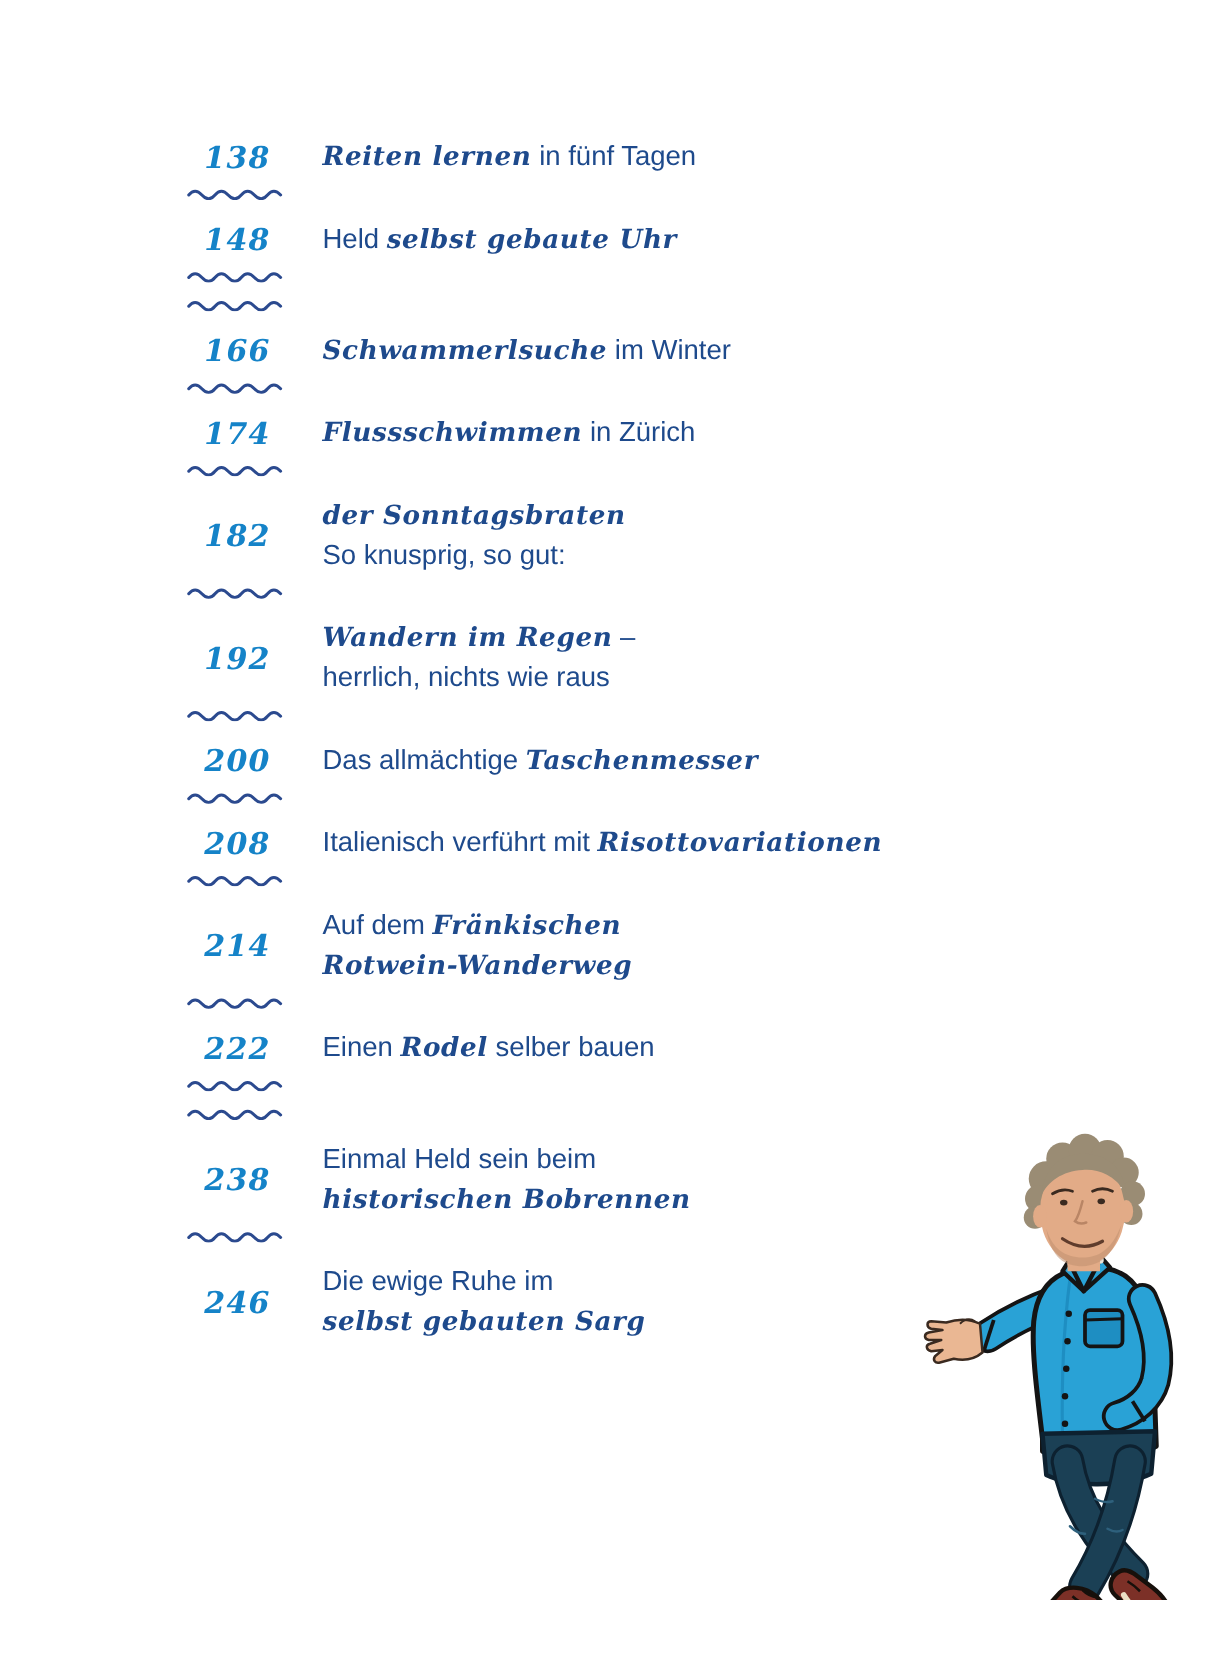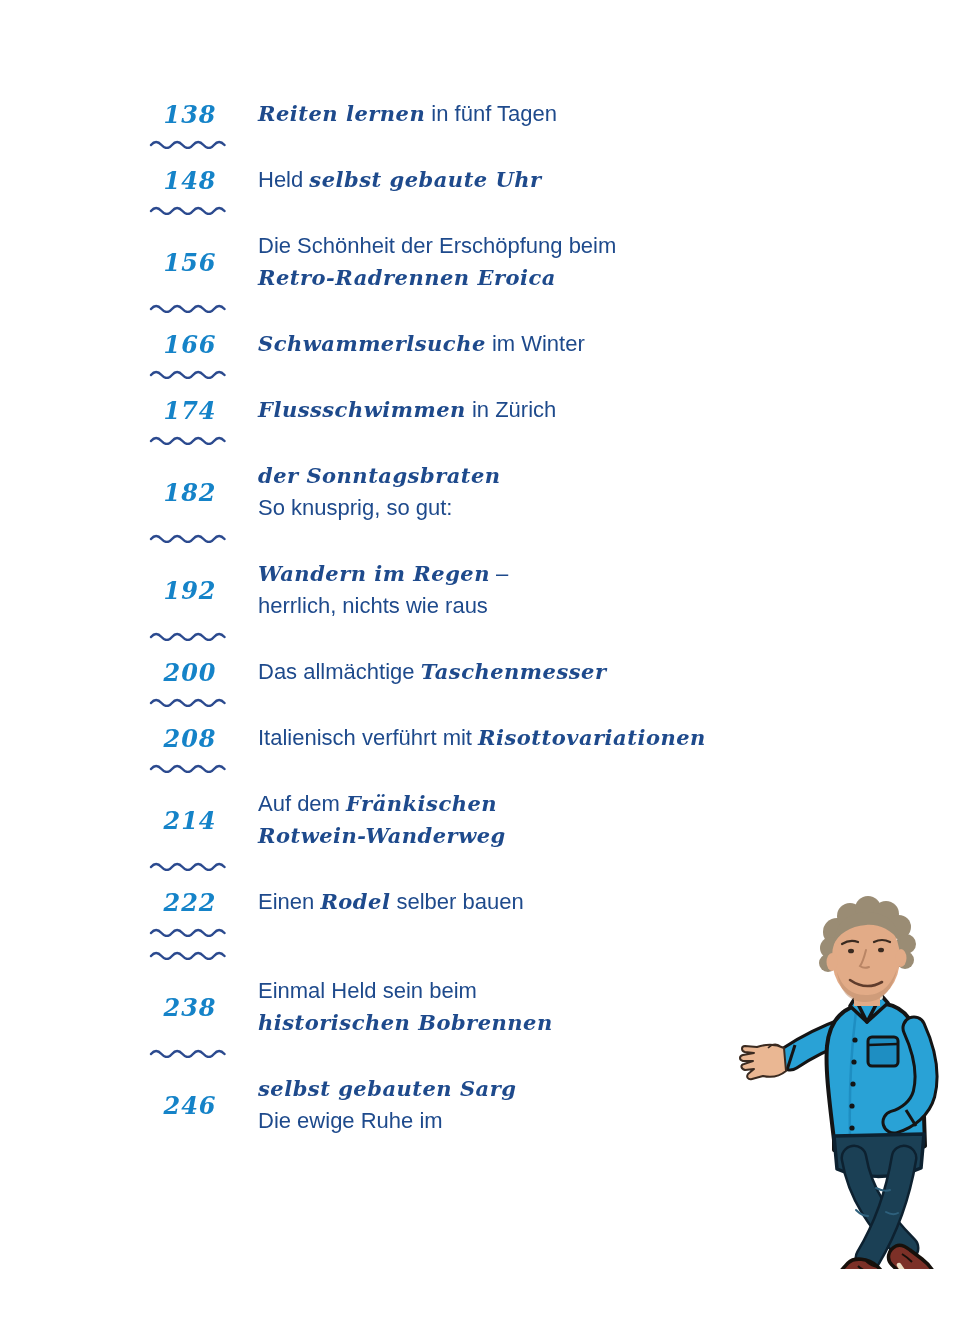--- a/index.html
+++ b/index.html
@@ -3,20 +3,21 @@
 <meta charset="utf-8">
 <style>
   html, body { margin: 0; padding: 0; background: #ffffff; }
   .page {
     position: relative;
     width: 969px;
     height: 1269px;
     background: var(--page-bg, #ffffff);
     overflow: hidden;
     font-family: "Liberation Sans", sans-serif;
+    margin-top: 11px;
   }
   .toc {
     position: absolute;
     left: 148px;
     top: 96px;
     width: 640px;
   }
   .entry {
     display: flex;
     align-items: center;
@@ -84,27 +85,20 @@
         <div class="num">148</div>
         <div class="title">
           <div class="line"><span class="seg-regular">Held </span><span class="seg-script">selbst gebaute Uhr</span></div>
         </div>
       </div>
       <div class="divider">
         <svg width="84" height="10" viewBox="0 0 84 10">
           <path d="M3,6 q5,-6 10.5,0 t10.5,0 t10.5,0 t10.5,0 t10.5,0 t10.5,0 t10.5,0" fill="none" stroke="currentColor" stroke-width="2.4" stroke-linecap="round"></path>
         </svg>
       </div>
-      <div class="entry">
-        <div class="num">156</div>
-        <div class="title">
-          <div class="line"><span class="seg-regular">Die Schönheit der Erschöpfung beim</span></div>
-          <div class="line"><span class="seg-script">Retro-Radrennen Eroica</span></div>
-        </div>
-      </div>
       <div class="divider">
         <svg width="84" height="10" viewBox="0 0 84 10">
           <path d="M3,6 q5,-6 10.5,0 t10.5,0 t10.5,0 t10.5,0 t10.5,0 t10.5,0 t10.5,0" fill="none" stroke="currentColor" stroke-width="2.4" stroke-linecap="round"></path>
         </svg>
       </div>
       <div class="entry">
         <div class="num">166</div>
         <div class="title">
           <div class="line"><span class="seg-script">Schwammerlsuche</span><span class="seg-regular"> im Winter</span></div>
         </div>
@@ -207,22 +201,22 @@
         </div>
       </div>
       <div class="divider">
         <svg width="84" height="10" viewBox="0 0 84 10">
           <path d="M3,6 q5,-6 10.5,0 t10.5,0 t10.5,0 t10.5,0 t10.5,0 t10.5,0 t10.5,0" fill="none" stroke="currentColor" stroke-width="2.4" stroke-linecap="round"></path>
         </svg>
       </div>
       <div class="entry">
         <div class="num">246</div>
         <div class="title">
+          <div class="line"><span class="seg-regular">Die ewige Ruhe im</span></div>
           <div class="line"><span class="seg-script">selbst gebauten Sarg</span></div>
-          <div class="line"><span class="seg-regular">Die ewige Ruhe im</span></div>
         </div>
       </div>
     </main>
 
   <svg class="mascot" viewBox="0 0 230 447" aria-hidden="true">
 
     <g>
       <path d="M108,142 C86,150 70,158 52,170" fill="none" stroke="#141414" stroke-width="27" stroke-linecap="round"></path>
       <path d="M108,142 C86,150 70,158 52,170" fill="none" stroke="#29a2d6" stroke-width="21" stroke-linecap="round"></path>
       <path d="M57,157 L49,182" fill="none" stroke="#141414" stroke-width="3"></path>

